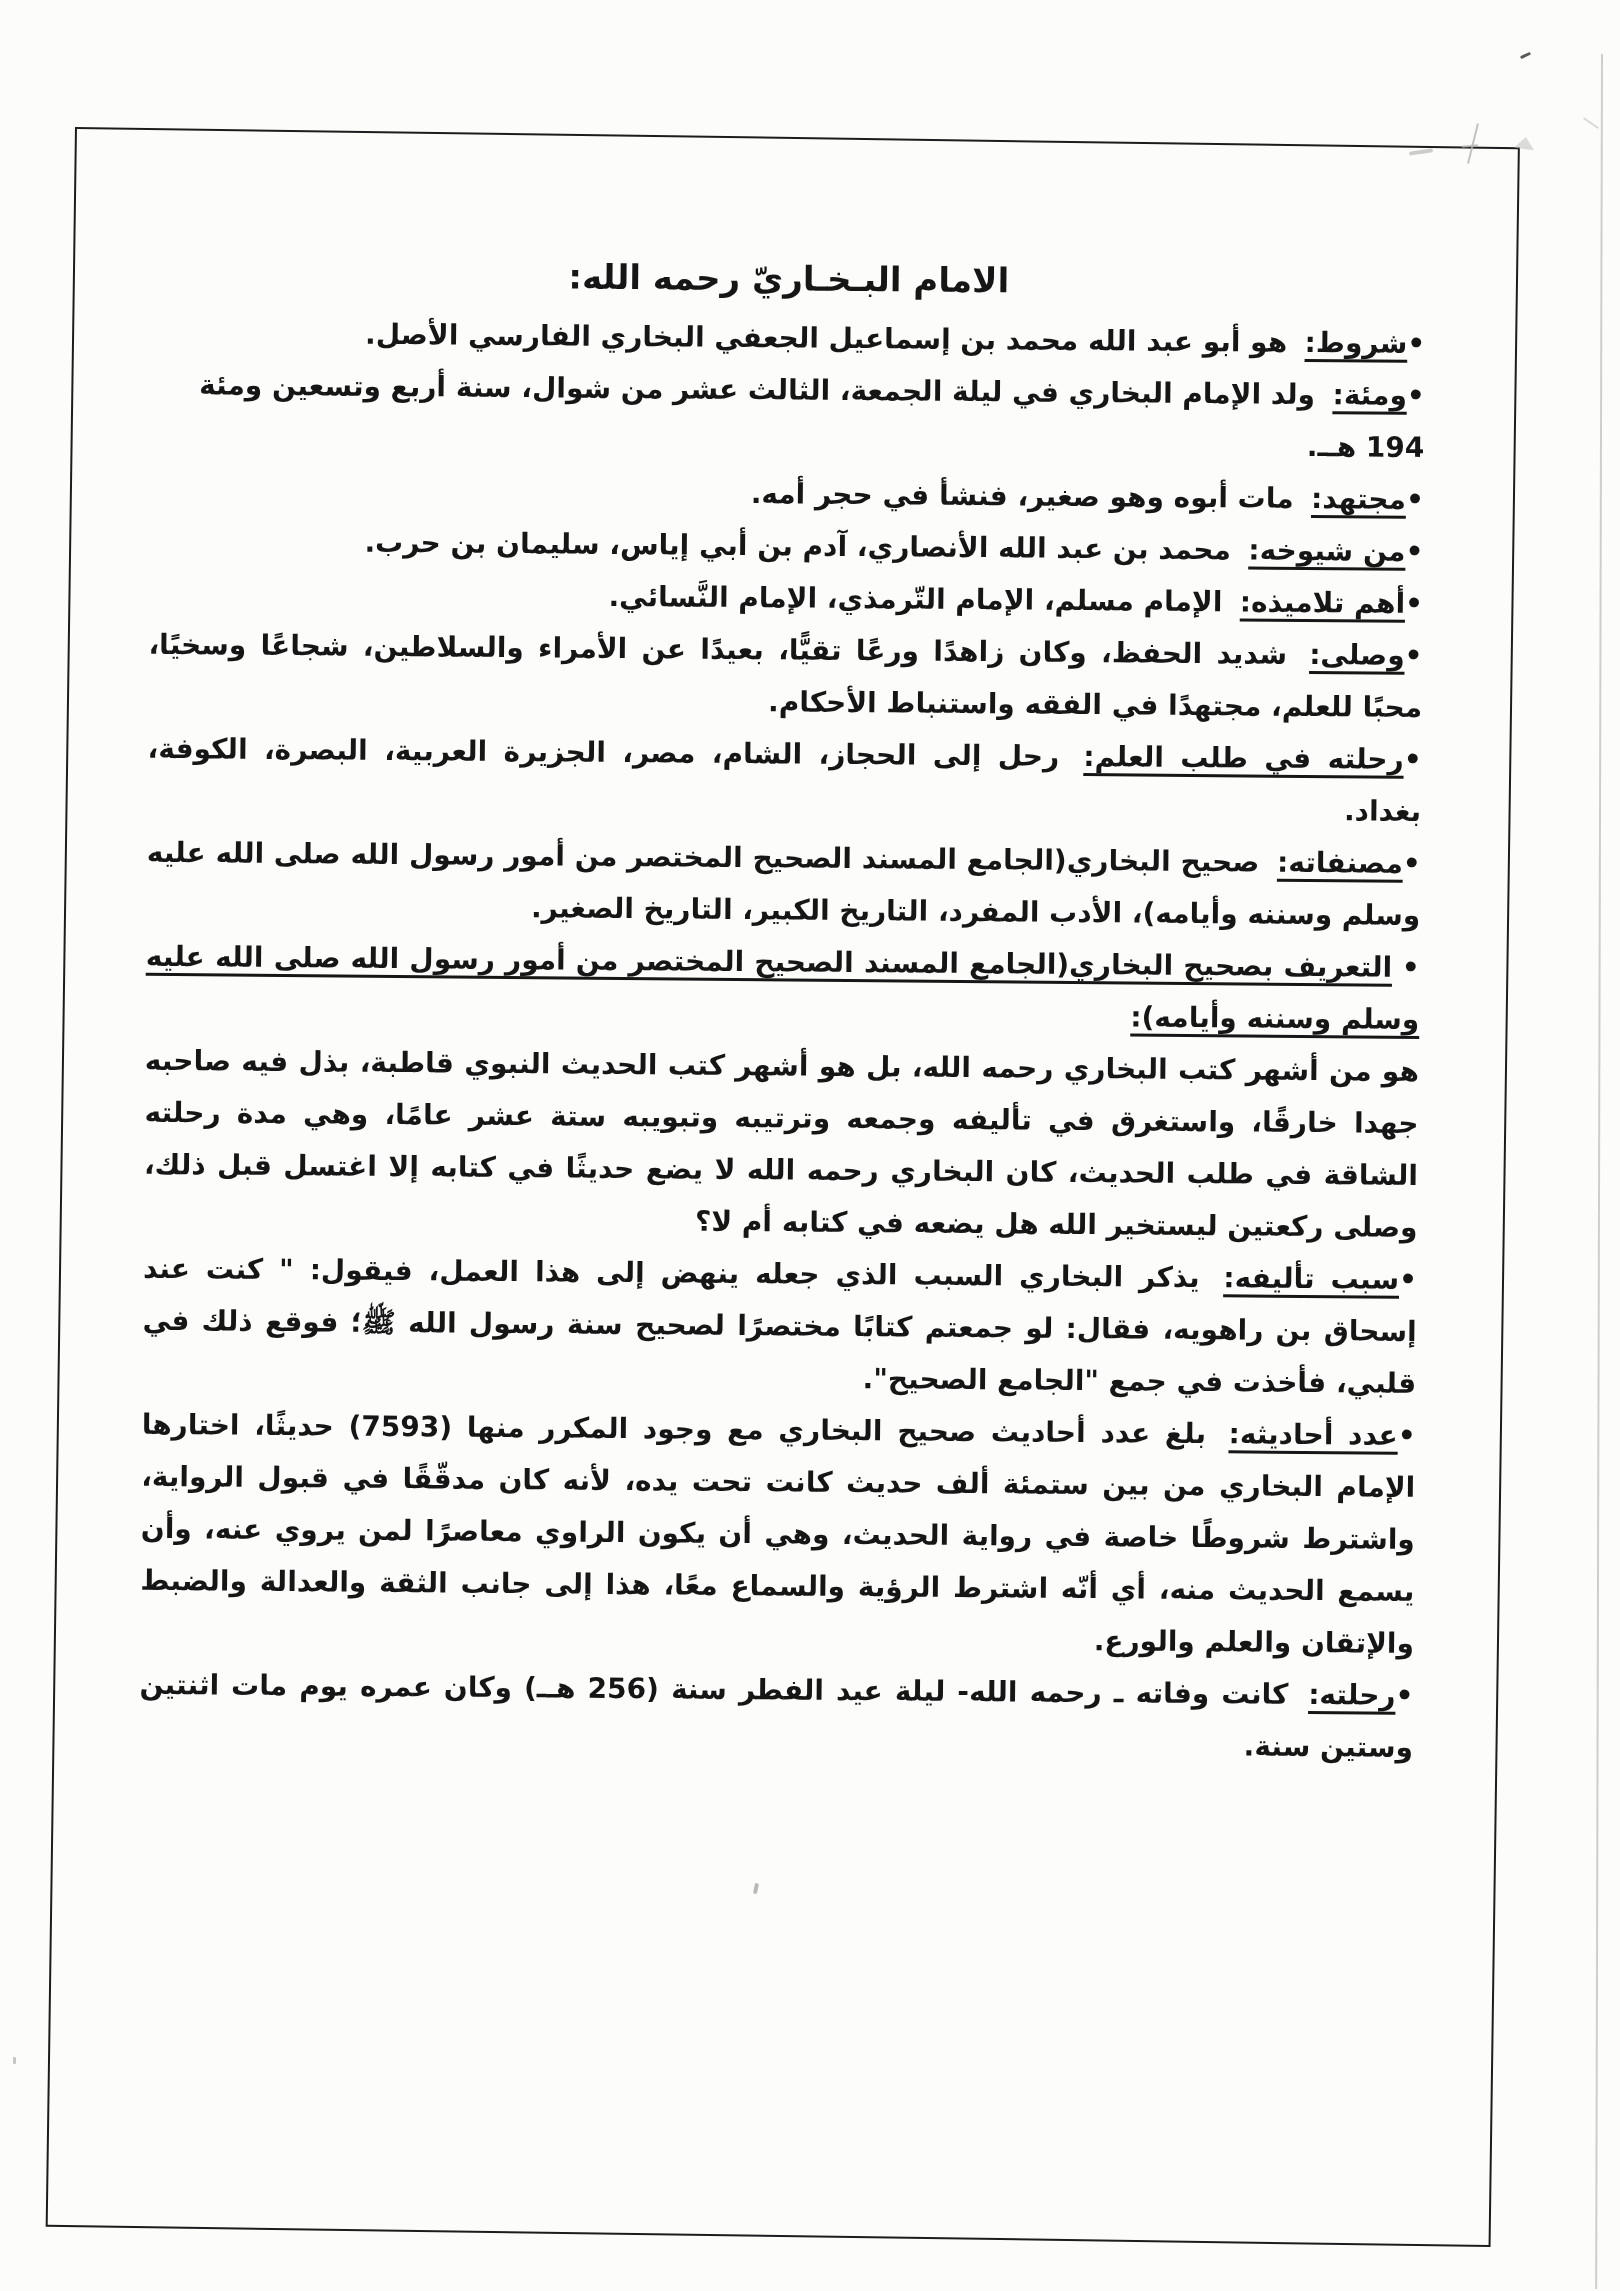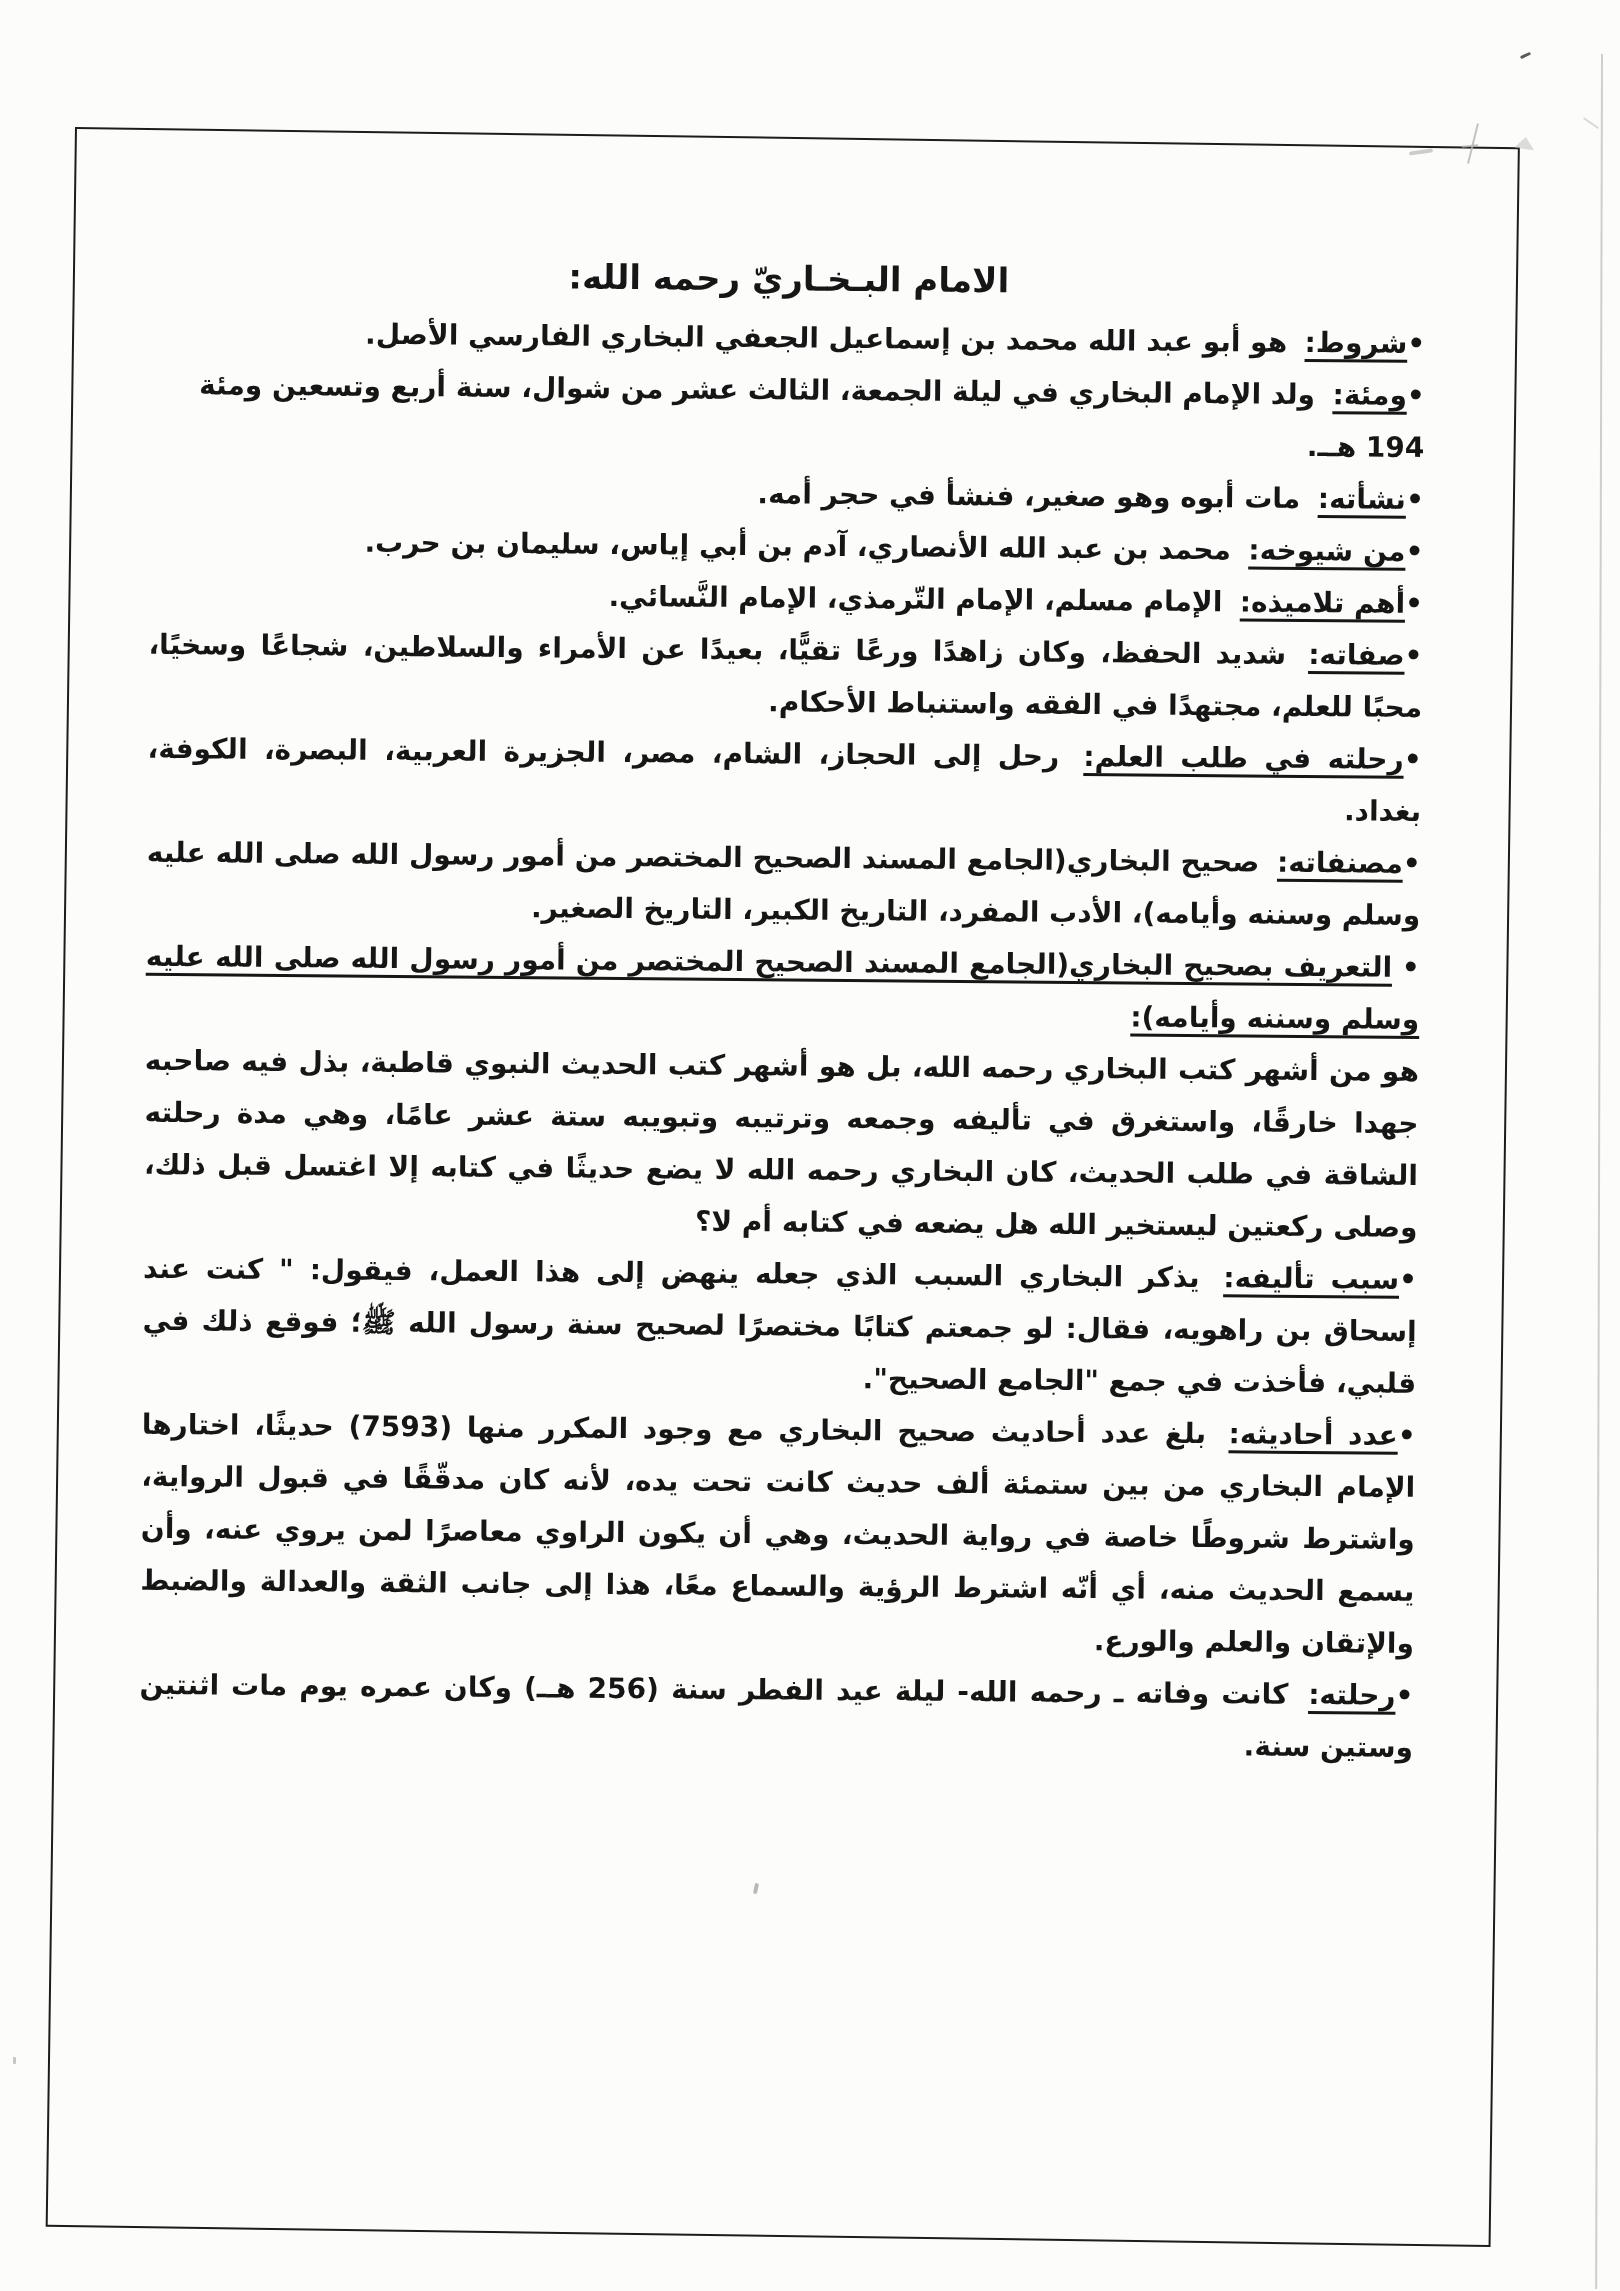--- a/index.html
+++ b/index.html
@@ -82,30 +82,30 @@
 
     <h1 class="title">الامام البـخـاريّ رحمه الله:</h1>
 
     <p class="item"><span class="b">•</span><span class="u">شروط:</span>
       <span>هو أبو عبد الله محمد بن إسماعيل الجعفي البخاري الفارسي الأصل.</span></p>
 
     <p class="item"><span class="b">•</span><span class="u">ومئة:</span>
       <span>ولد الإمام البخاري في ليلة الجمعة، الثالث عشر من شوال، سنة أربع وتسعين ومئة</span><br>
       <span>194 هــ.</span></p>
 
-    <p class="item"><span class="b">•</span><span class="u">نشأته:</span>
+    <p class="item"><span class="b">•</span><span class="u">مجتهد:</span>
       <span>مات أبوه وهو صغير، فنشأ في حجر أمه.</span></p>
 
     <p class="item"><span class="b">•</span><span class="u">من شيوخه:</span>
       <span>محمد بن عبد الله الأنصاري، آدم بن أبي إياس، سليمان بن حرب.</span></p>
 
     <p class="item"><span class="b">•</span><span class="u">أهم تلاميذه:</span>
       <span>الإمام مسلم، الإمام التّرمذي، الإمام النَّسائي.</span></p>
 
-    <p class="item"><span class="b">•</span><span class="u">صفاته:</span>
+    <p class="item"><span class="b">•</span><span class="u">وصلى:</span>
       <span>شديد الحفظ، وكان زاهدًا ورعًا تقيًّا، بعيدًا عن الأمراء والسلاطين، شجاعًا وسخيًا، محبًا للعلم، مجتهدًا في الفقه واستنباط الأحكام.</span></p>
 
     <p class="item"><span class="b">•</span><span class="u">رحلته في طلب العلم:</span>
       <span>رحل إلى الحجاز، الشام، مصر، الجزيرة العربية، البصرة، الكوفة، بغداد.</span></p>
 
     <p class="item"><span class="b">•</span><span class="u">مصنفاته:</span>
       <span>صحيح البخاري(الجامع المسند الصحيح المختصر من أمور رسول الله صلى الله عليه وسلم وسننه وأيامه)، الأدب المفرد، التاريخ الكبير، التاريخ الصغير.</span></p>
 
     <p class="item heading"><span class="b">•</span><span class="u">التعريف بصحيح البخاري(الجامع المسند الصحيح المختصر من أمور رسول الله صلى الله عليه وسلم وسننه وأيامه):</span></p>
 

